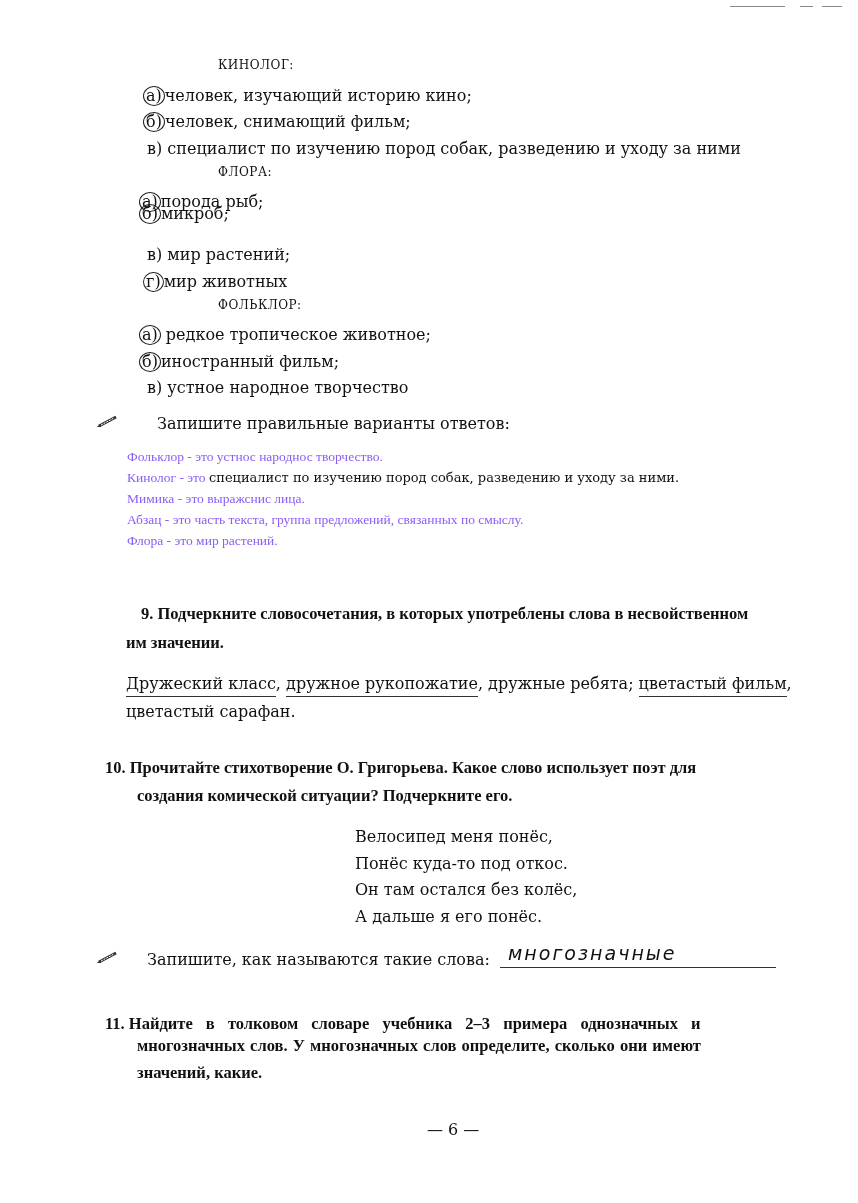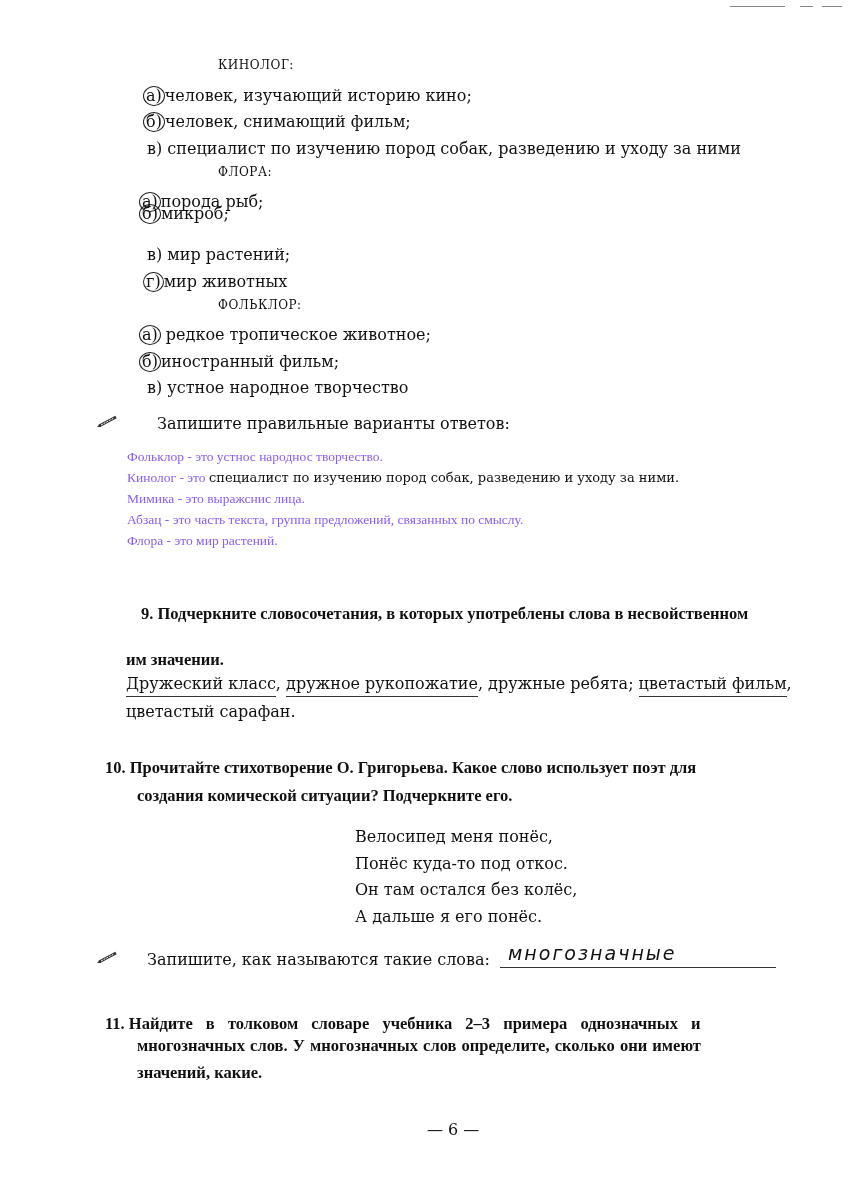--- a/index.html
+++ b/index.html
@@ -81,21 +81,21 @@
   <span class="ans">Абзац - это </span><span class="ans">часть текста, группа предложений, связанных по смыслу.</span>
 </div>
 <div class="abs" style="left:127px;top:530px;">
   <span class="ans">Флора - это </span><span class="ans">мир растений.</span>
 </div>
 
 <div class="abs task" style="left:105px;top:604px;margin-left:36px;">
   <span>9.</span>
   <span>Подчеркните словосочетания, в которых употреблены слова в несвойственном</span>
 </div>
-<div class="abs task" style="left:126px;top:633px;margin-top:17px;">им значении.</div>
+<div class="abs task" style="left:126px;top:633px;">им значении.</div>
 <div class="abs body16" style="left:126px;top:674px;">
   <span class="underline-hand">Дружеский класс</span><span>, </span><span class="underline-hand">дружное рукопожатие</span><span>, </span><span>дружные ребята</span><span>; </span><span class="underline-hand">цветастый фильм</span><span>,</span>
 </div>
 <div class="abs body16" style="left:126px;top:702px;">цветастый сарафан.</div>
 
 <div class="abs task" style="left:105px;top:758px;">
   <span>10.</span>
   <span>Прочитайте стихотворение О. Григорьева. Какое слово использует поэт для</span>
 </div>
 <div class="abs task" style="left:137px;top:786px;">создания комической ситуации? Подчеркните его.</div>

